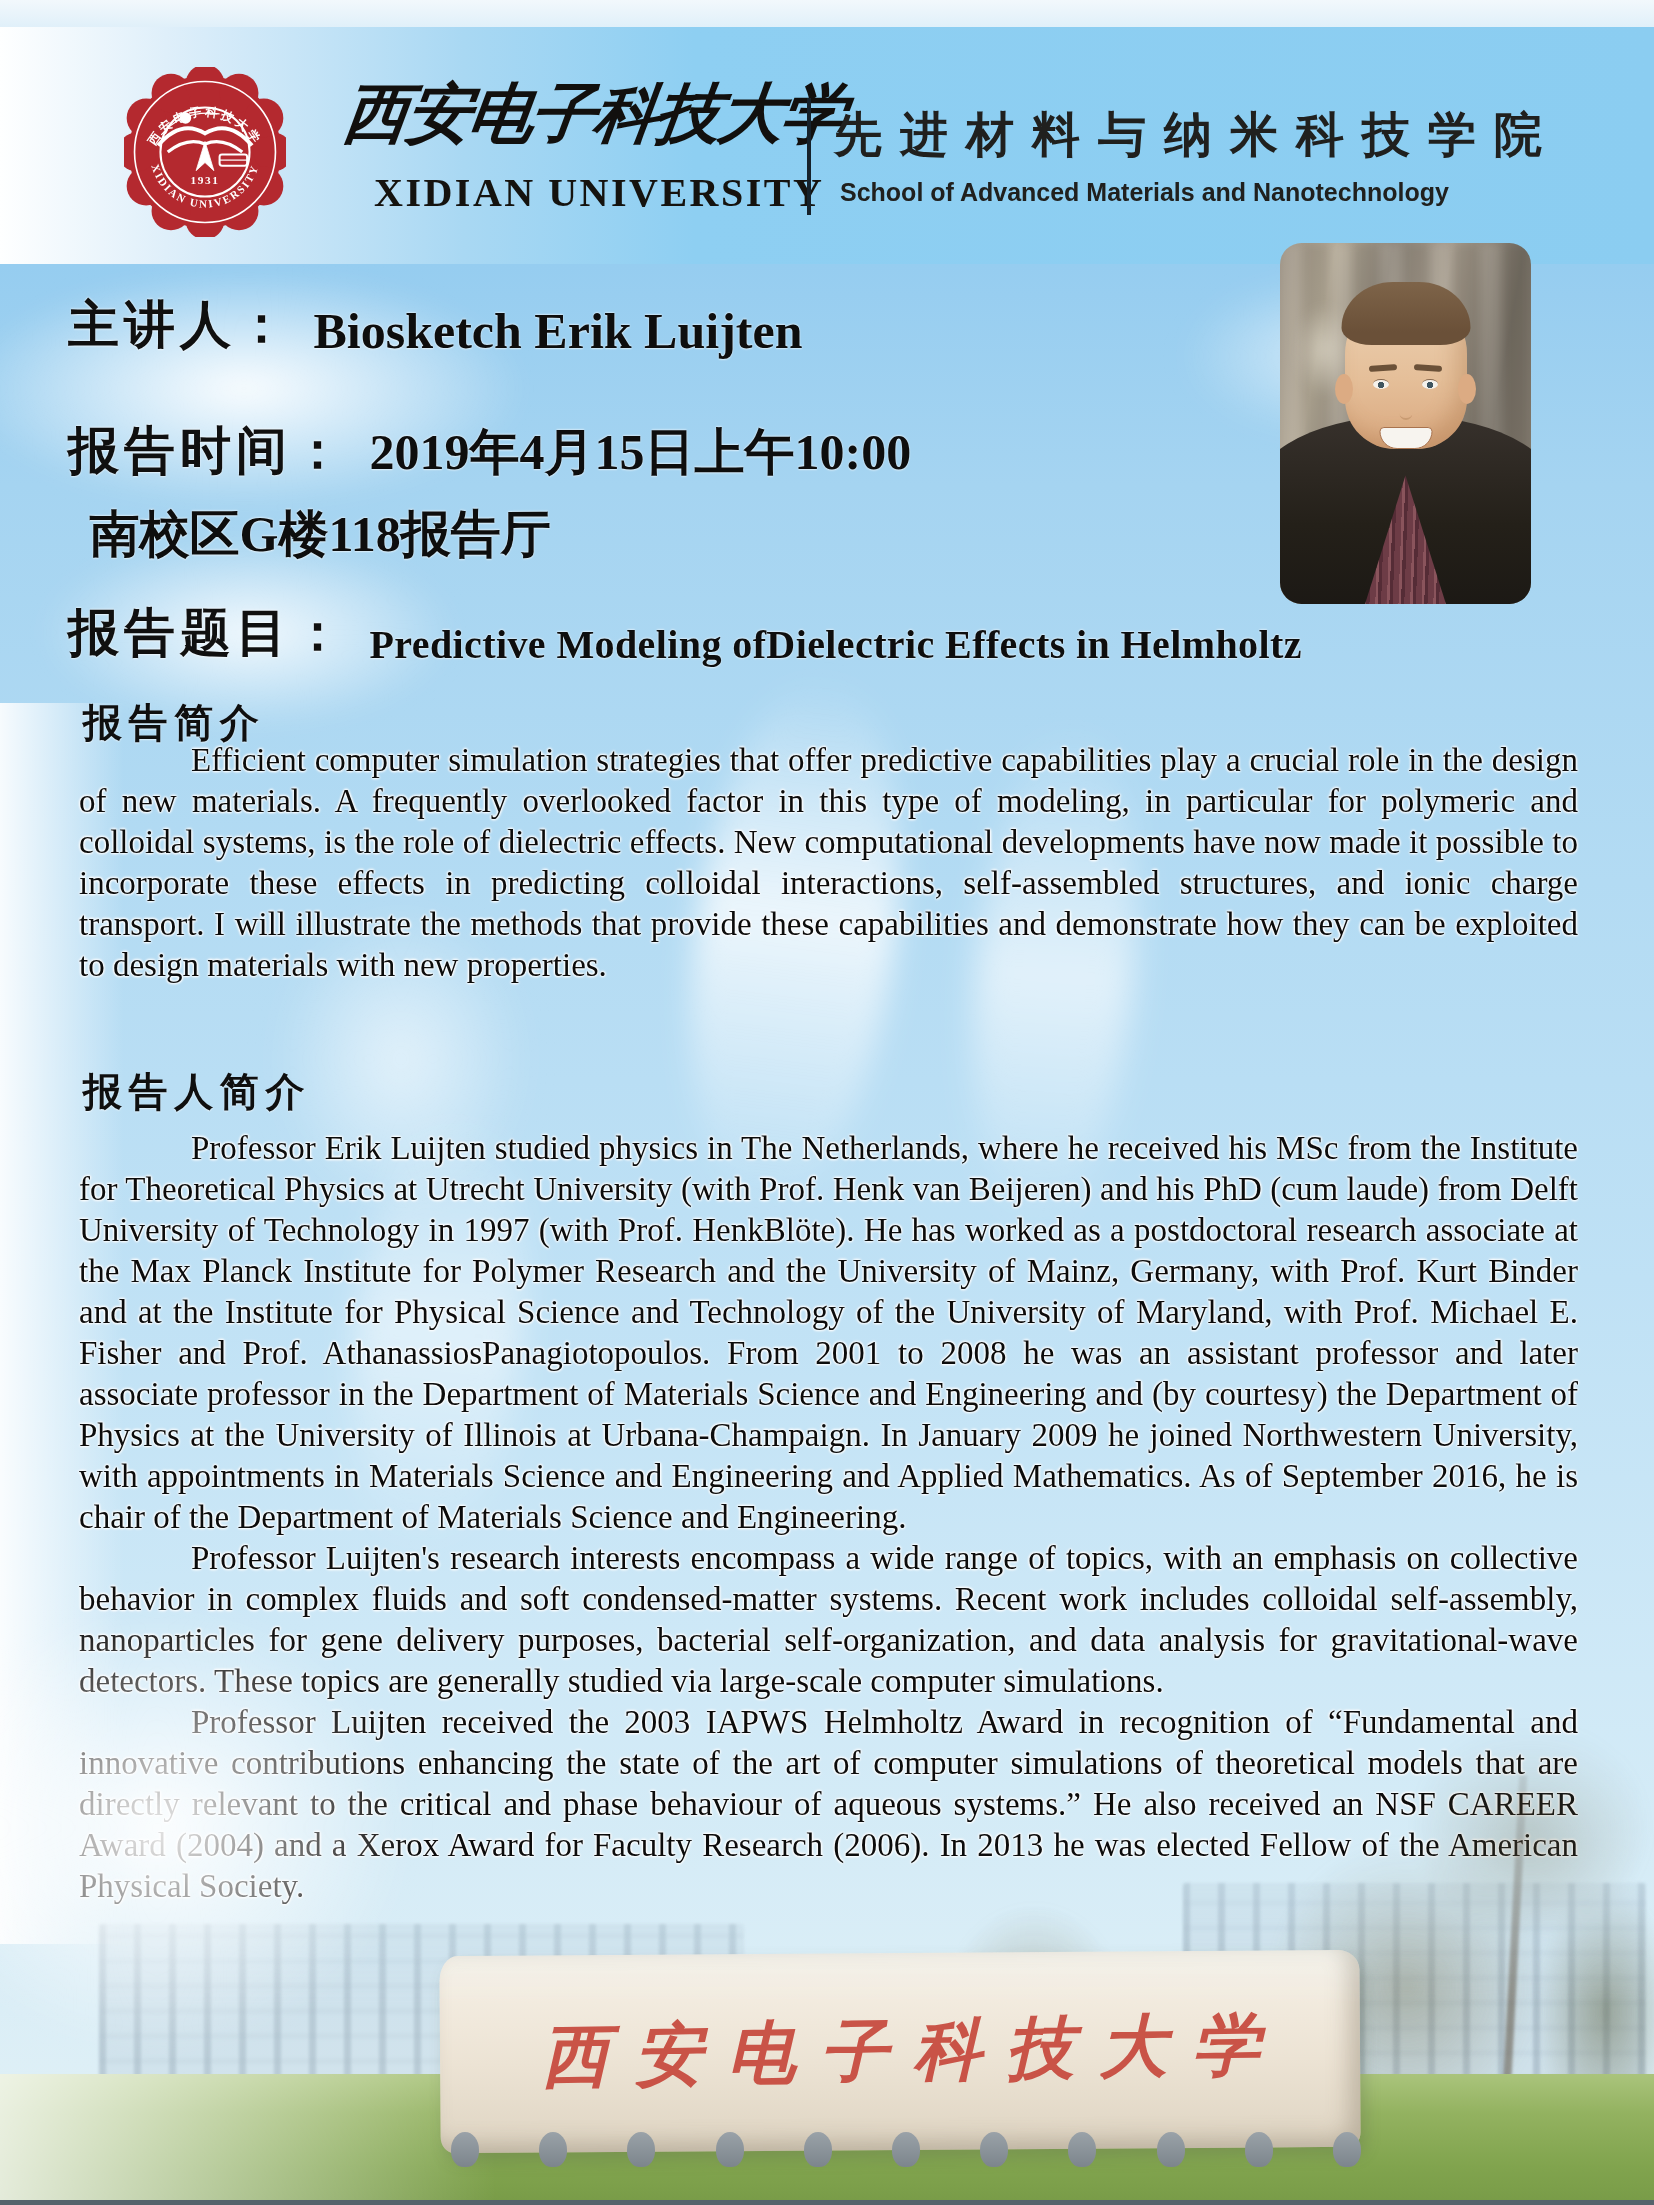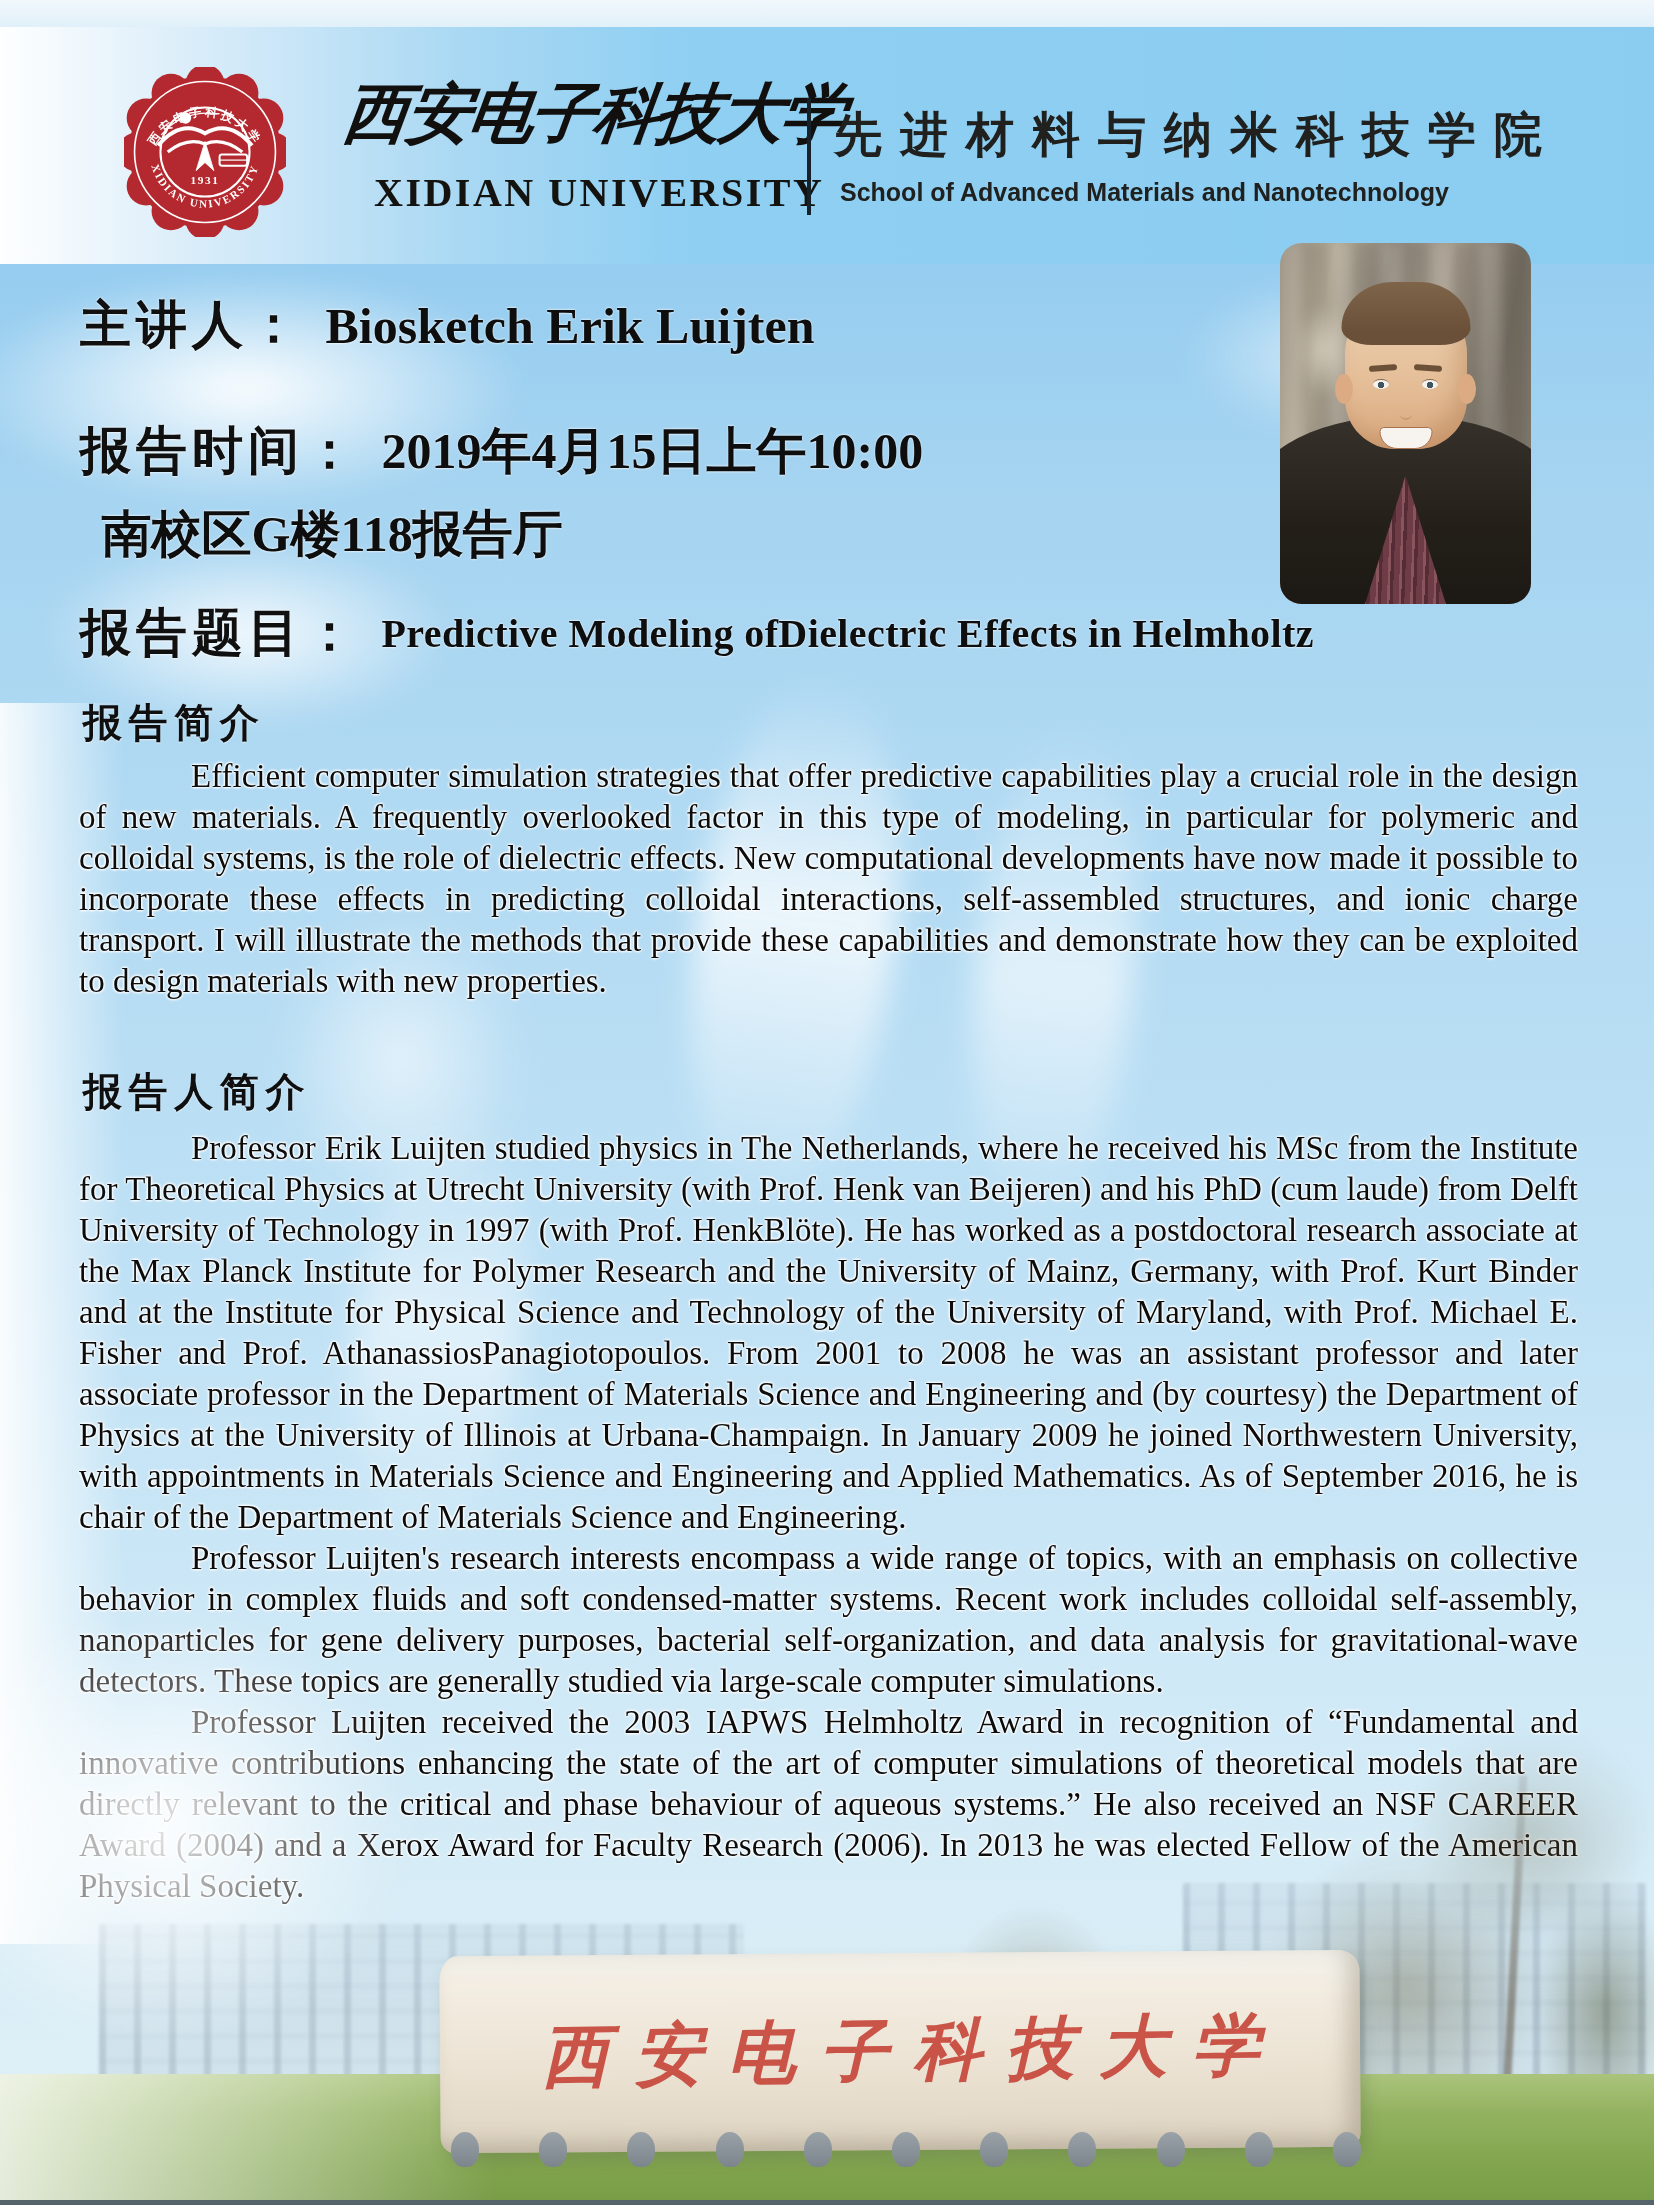--- a/index.html
+++ b/index.html
@@ -22,21 +22,21 @@
   #header{left:0;top:26.5px;width:1654px;height:237px;
     background:linear-gradient(90deg,#feffff 0%,#dfeffa 10%,#a9d8f3 28%,#8ecff2 42%,#8bcdf1 100%);}
   #seal{left:124px;top:40px;width:162px;height:170px;}
   #uni-name-zh{left:344px;top:43px;width:463px;font-family:"Liberation Serif",serif;font-style:italic;font-weight:700;
     font-size:65px;letter-spacing:-2.5px;color:#12100e;transform:skewX(-7deg);white-space:nowrap;}
   #uni-name-en{left:374px;top:142px;font-family:"Liberation Serif",serif;font-weight:700;font-size:40px;letter-spacing:2.5px;color:#15130f;white-space:nowrap;}
   #header-divider{left:807px;top:71px;width:4.1px;height:117px;background:#16222b;}
   #school-zh{left:834px;top:76px;font-weight:900;font-size:48px;letter-spacing:18px;color:#20201e;white-space:nowrap;}
   #school-en{left:834px;top:151px;font-weight:700;font-size:25px;color:#20201e;white-space:nowrap;margin-left:6px;}
   
-  .info-row{position:absolute;left:80px;display:flex;align-items:center;white-space:nowrap;}
+  .info-row{position:absolute;left:68px;display:flex;align-items:flex-end;white-space:nowrap;}
   .info-label{font-weight:900;font-size:51px;color:#101010;letter-spacing:5px;
     text-shadow:0 0.8px 1.7px rgba(255,255,255,.6),0 -0.8px 1.7px rgba(255,255,255,.5);}
   .info-value{font-family:"Liberation Serif",serif;font-weight:700;font-size:50px;color:#0e0e0e;margin-left:21.5px;
     text-shadow:0 0.8px 1.7px rgba(255,255,255,.6),0 -0.8px 1.7px rgba(255,255,255,.5);}
   #row-speaker{top:291px;}
   #row-time{top:397px;margin-top:20px;}
   #row-venue{top:501px;}
   #row-title{top:599px;}
   #row-title .info-value{font-size:40px;letter-spacing:0.4px;}
   
@@ -67,21 +67,21 @@
     background:#f7f4ef;border:1.7px solid #a9734e;border-radius:6.6px 6.6px 26.5px 26.5px;}
   
   .sec-heading{position:absolute;left:83px;font-weight:900;font-size:39px;color:#0f0f0f;letter-spacing:6.6px;
     text-shadow:0 0.8px 1.7px rgba(255,255,255,.6);}
   #abstract-heading{top:696px;}
   #bio-heading{top:1065px;}
   .body-text{position:absolute;left:79px;width:1499px;font-family:"Liberation Serif",serif;font-size:33px;line-height:41px;
     color:#0c0c0c;text-align:justify;
     text-shadow:0 0.8px 2.5px #ffffff,0 -0.8px 2.5px #ffffff,0.8px 0 2.5px #ffffff,-0.8px 0 2.5px #ffffff;}
   .body-text p{margin:0;text-indent:112px;}
-  #abstract-body{top:756px;}
+  #abstract-body{top:740px;}
   #bio-body{top:1128px;}
   
   #campus{left:0;bottom:0;width:1654px;height:529px;
     -webkit-mask-image:linear-gradient(180deg,rgba(0,0,0,0) 0%,rgba(0,0,0,.5) 30%,#000 62%);
     mask-image:linear-gradient(180deg,rgba(0,0,0,0) 0%,rgba(0,0,0,.5) 30%,#000 62%);}
   .bldg{position:absolute;filter:blur(1.7px);opacity:.3;border-radius:3.3px;
     background:repeating-linear-gradient(90deg,rgba(85,105,125,.85) 0 7.4px,rgba(170,190,205,.7) 7.4px 35px),
                repeating-linear-gradient(0deg,rgba(85,105,125,.5) 0 5.8px,rgba(200,215,225,.6) 5.8px 25px);}
   .bldg1{left:99px;top:248px;width:645px;height:190px;}
   .bldg2{left:1183px;top:207px;width:463px;height:248px;opacity:.36;}

